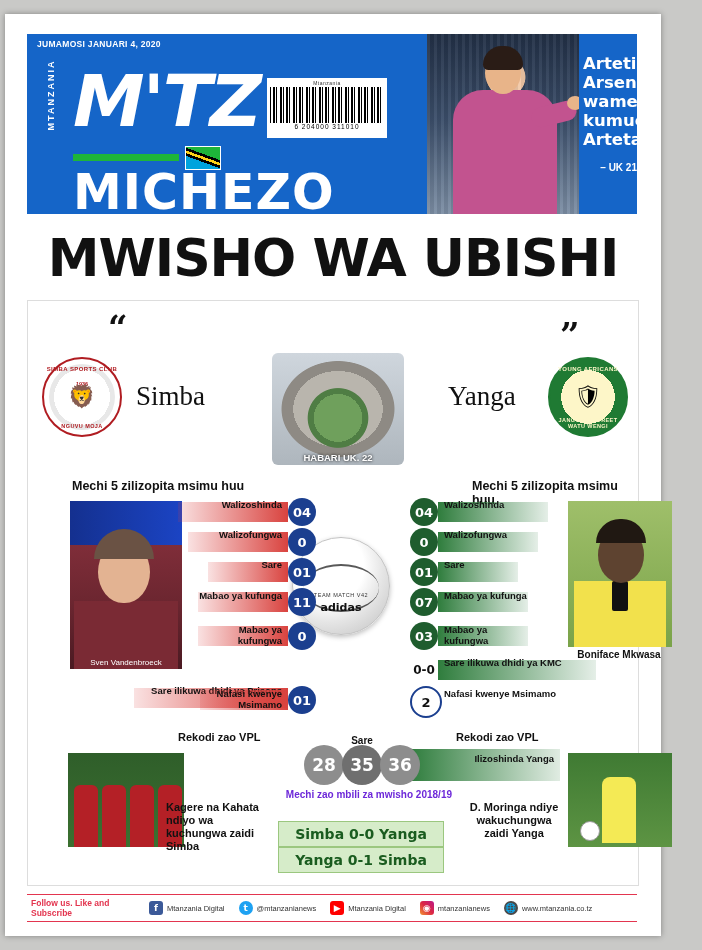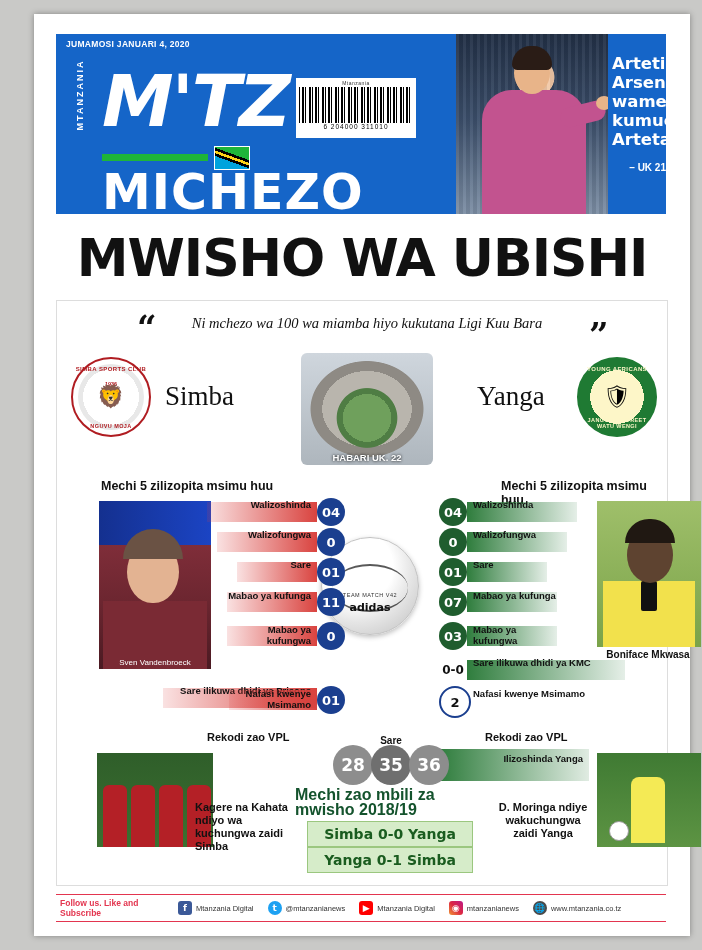--- a/index.html
+++ b/index.html
@@ -3,21 +3,21 @@
 <meta charset="utf-8">
 <style>
   html,body{margin:0;padding:0;}
   body{
     width:702px;height:950px;
     background:#c9c9c7;
     font-family:"Liberation Sans", sans-serif;
     overflow:hidden;
   }
   .page{
-    position:absolute;left:34px;top:14px;width:656px;height:922px;
+    position:absolute;left:5px;top:14px;width:656px;height:922px;
     background:#ffffff;
     box-shadow:0 0 6px rgba(0,0,0,.35);
   }
 
   
   .masthead{
     position:absolute;left:22px;top:20px;width:610px;height:180px;
     background:#1565c8;
     overflow:hidden;
   }
@@ -300,22 +300,22 @@
   .bigcircle.c1{left:276px;background:#8d8d8d;}
   .bigcircle.c2{left:314px;background:#6f6f6f;}
   .bigcircle.c3{left:352px;background:#8d8d8d;}
   .sare-lbl{
     position:absolute;left:306px;top:434px;width:56px;text-align:center;
     font-size:10px;font-weight:bold;color:#111;
   }
 
   
   .last2-title{
-    position:absolute;left:238px;top:486px;width:186px;text-align:left;
-    font-size:16px;font-weight:bold;color:#14532d;line-height:15px;
+    position:absolute;left:238px;top:486px;width:186px;text-align:right;
+    font-size:10px;font-weight:bold;color:#6d28d9;line-height:15px;
   }
   .score{
     position:absolute;left:250px;width:164px;height:24px;
     background:#d6ecc9;border:1px solid #9bc77f;
     text-align:center;font-size:14px;font-weight:bold;color:#1a5c1f;
     line-height:24px;font-family:"DejaVu Sans",sans-serif;
   }
   .score.s1{top:520px;}
   .score.s2{top:546px;}
   .note{
@@ -380,21 +380,20 @@
       <div class="hl">Arteta?</div>
     </div>
     <div class="mh-ref">– UK 21</div>
   </div>
 
   <div class="headline">MWISHO WA UBISHI</div>
 
   <div class="panel">
 
     <div class="qmark l">“</div>
-    <div class="quote">Ni mchezo wa 100 wa miamba hiyo kukutana Ligi Kuu Bara</div>
     <div class="qmark r">”</div>
 
     <div class="crest simba">
       <div class="ring-top">SIMBA SPORTS CLUB</div>
       <div class="yr">1936</div>
       <div class="emb">🦁</div>
       <div class="ring-bot">NGUVU MOJA</div>
     </div>
     <div class="team-name simba">Simba</div>
 

